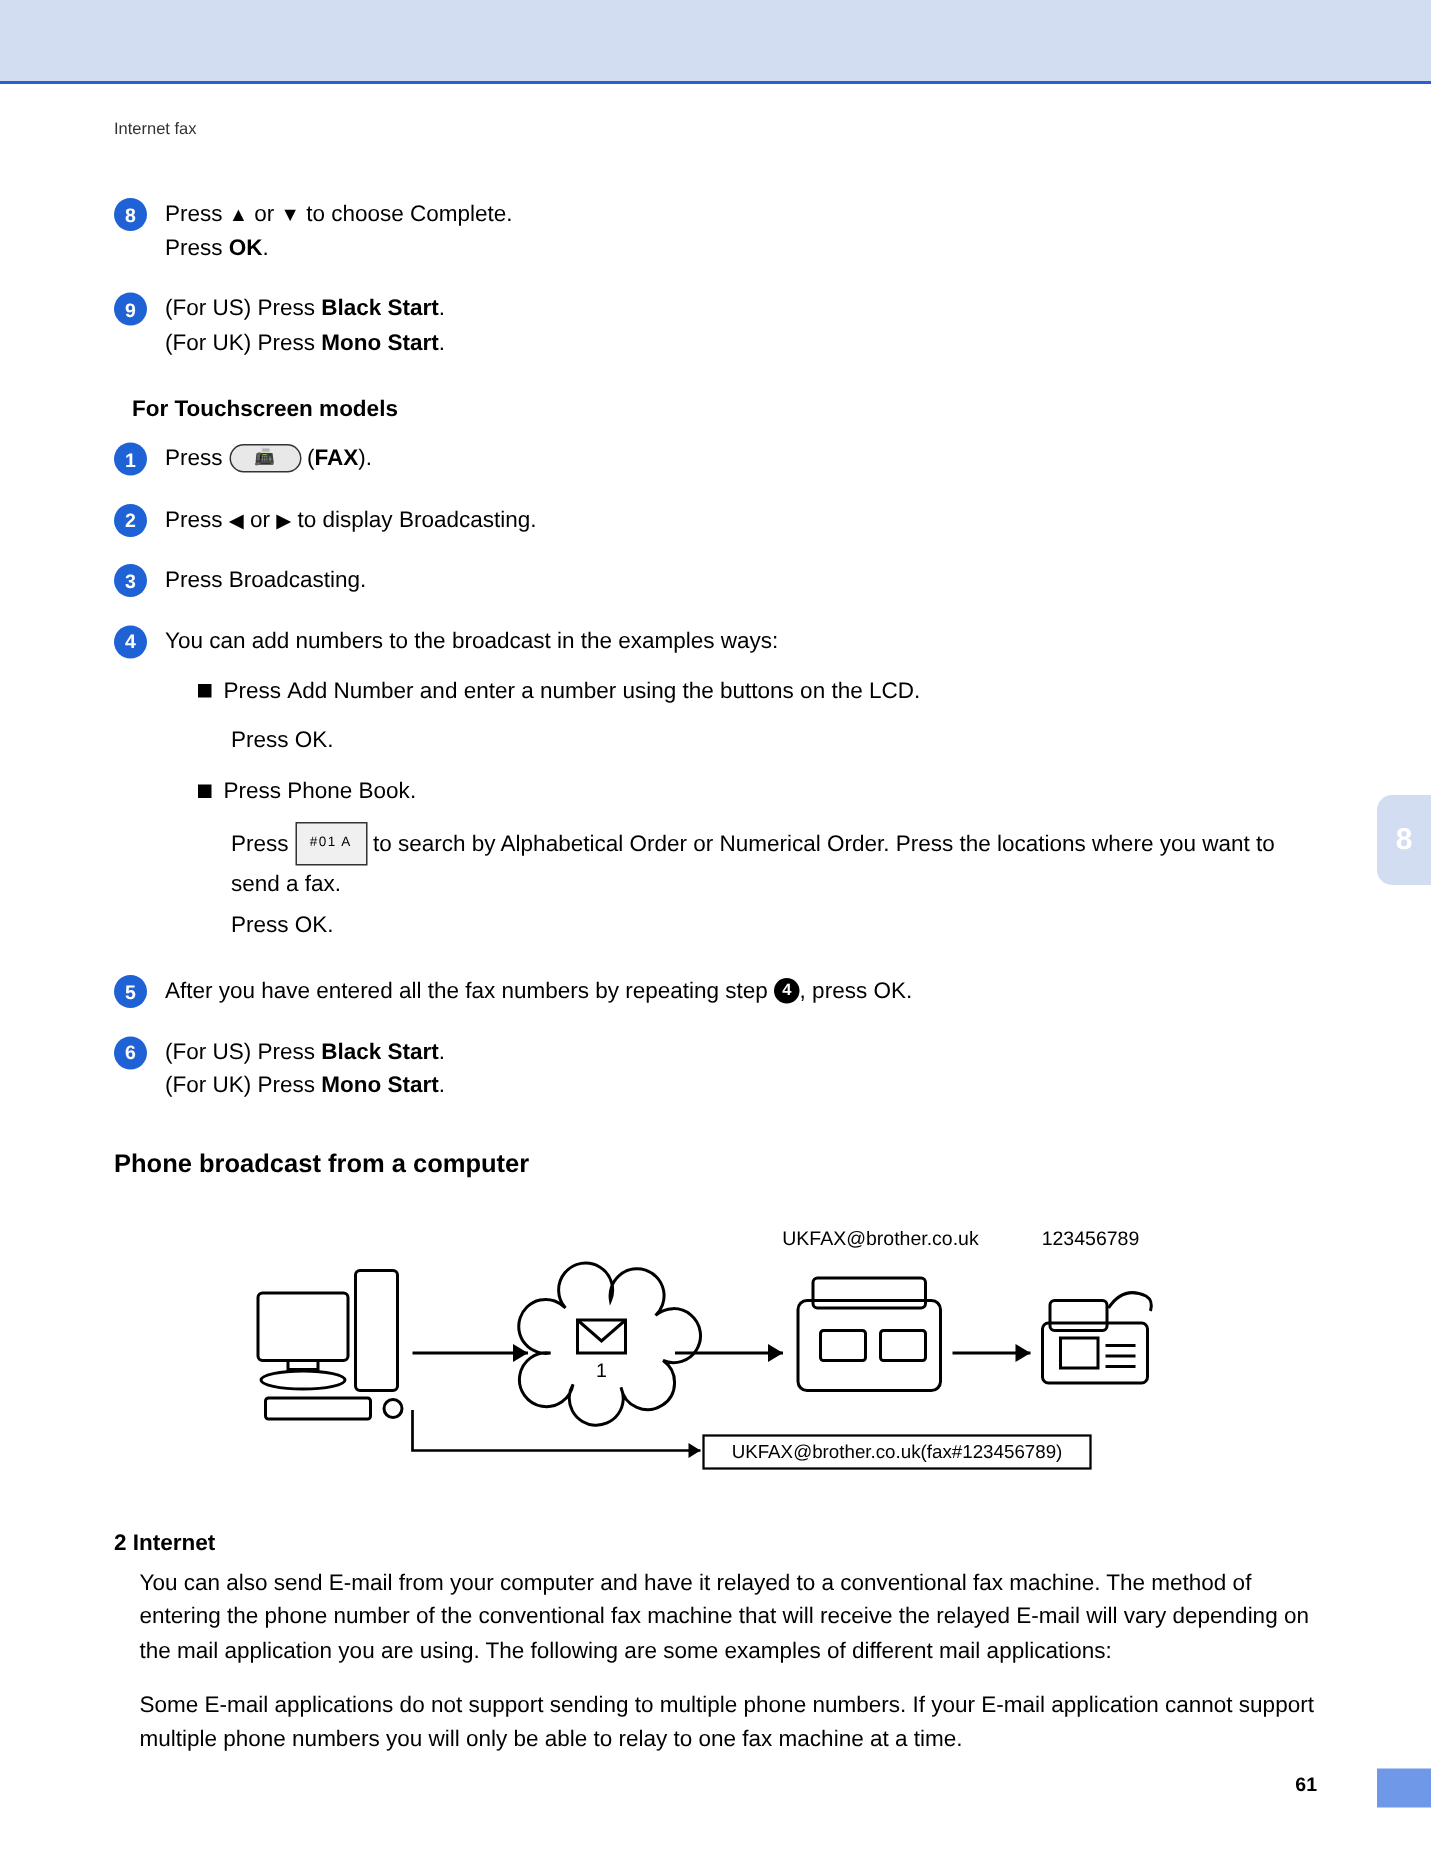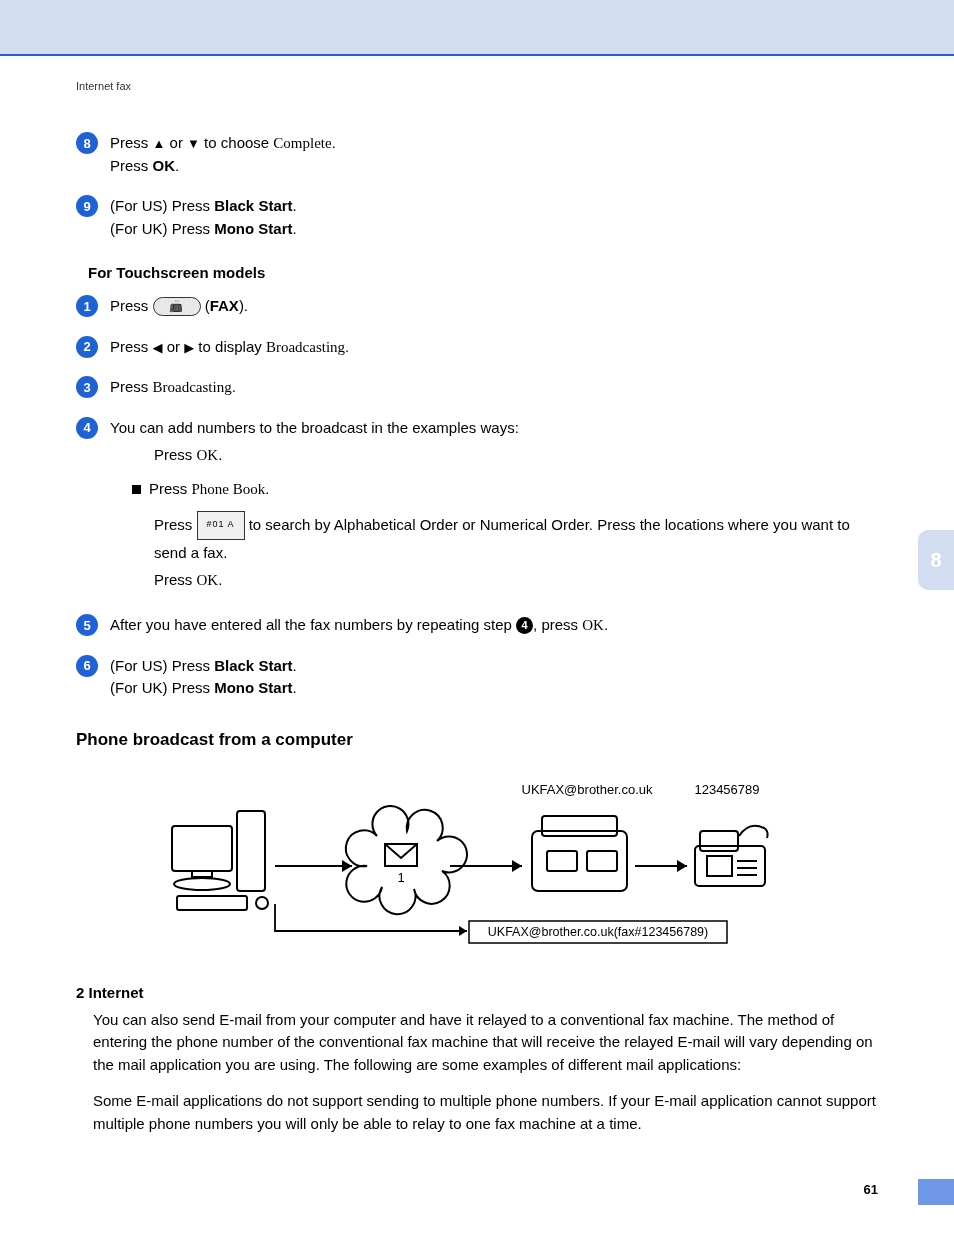--- a/index.html
+++ b/index.html
@@ -60,21 +60,21 @@
     font-size: 11px;
     font-weight: bold;
     display: inline-flex;
     align-items: center;
     justify-content: center;
     vertical-align: middle;
     position: relative;
     top: -1px;
   }
   .step-body { flex: 1; line-height: 1.5; }
-  .mono { font-family: Liberation Serif, serif; }
+  .mono { font-family: Liberation Sans, sans-serif; }
   .bold { font-weight: bold; }
   .subhead {
     font-weight: bold;
     margin: 24px 0 14px 12px;
   }
   .section-title {
     font-weight: bold;
     font-size: 17px;
     margin: 30px 0 26px 0;
   }
@@ -224,20 +224,23 @@
     <span class="badge">3</span>
     <div class="step-body">
       <span>Press </span><span class="mono">Broadcasting</span><span>.</span>
     </div>
   </div>
 
   <div class="step">
     <span class="badge">4</span>
     <div class="step-body">
       <div>You can add numbers to the broadcast in the examples ways:</div>
+      <div class="sub-bullet">
+        <span class="square-bullet"></span><span>Press </span><span class="mono">Add Number</span><span> and enter a number using the buttons on the LCD.</span>
+      </div>
       <div class="sub-indent">
         <span>Press </span><span class="mono">OK</span><span>.</span>
       </div>
       <div class="sub-bullet">
         <span class="square-bullet"></span><span>Press </span><span class="mono">Phone Book</span><span>.</span>
       </div>
       <div class="sub-indent">
         <span>Press </span>
         <span class="search-btn">#01 A</span>
         <span> to search by Alphabetical Order or Numerical Order. Press the locations where you want to send a fax.</span>

